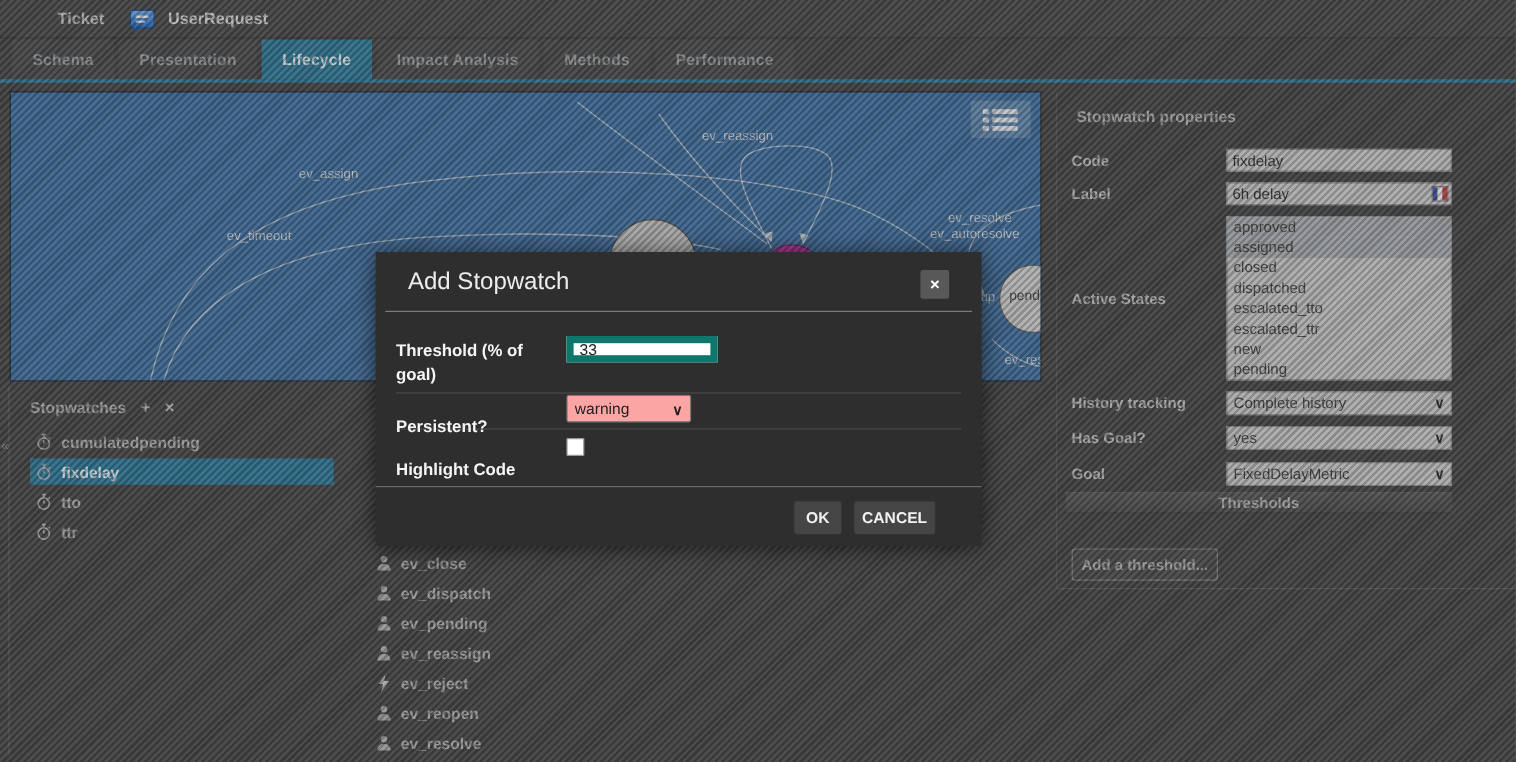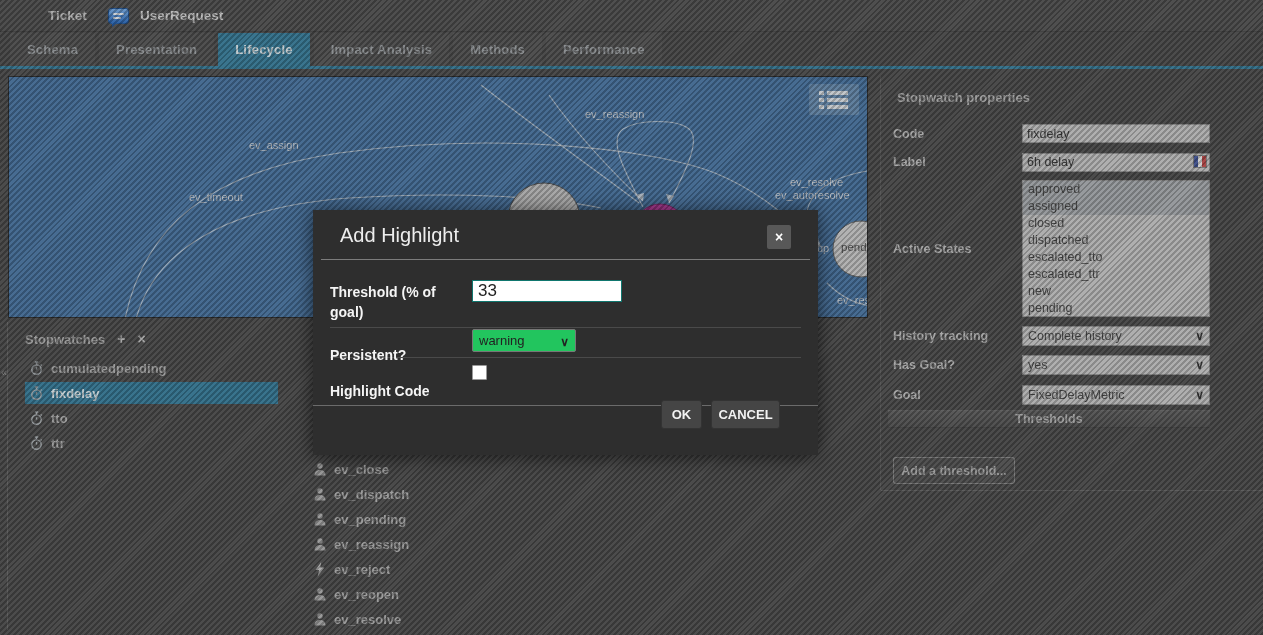--- a/index.html
+++ b/index.html
@@ -97,31 +97,31 @@
 
   
   .modal { position:absolute; left:313px; top:210px; width:505px; height:245px; z-index:100;
     background:#2e2e2e; box-shadow:0 2px 18px rgba(0,0,0,.6); }
   .m-title { position:absolute; left:27px; top:14px; font-size:20px; font-weight:normal; color:#ededed; }
   .m-close { position:absolute; right:27px; top:15px; width:24px; height:24px; background:#585858; border-radius:2px;
     color:#ffffff; font-weight:bold; font-size:14px; text-align:center; line-height:24px; cursor:default; }
   .m-sep1 { position:absolute; left:8px; top:49px; width:489px; height:1px; background:#7c7c7c; }
   .m-label { position:absolute; left:17px; width:138px; font-size:14px; font-weight:bold; color:#f5f5f5; line-height:1.45; }
   .ml-thresh { top:72px; } .ml-highlight { top:123px;margin-top:48px; } .ml-persistent { top:135px; }
-  .m-input { position:absolute; left:159px; top:70px; width:150px; height:22px; background:#ffffff;
-    border:1px solid #0f766e; font-family:"Liberation Sans",sans-serif; font-size:17px; color:#222; padding:0 5px; }
+  .m-input { position:absolute; left:159px; top:70px; width:126px; height:22px; background:#ffffff;
+    border:6px solid #0f766e; font-family:"Liberation Sans",sans-serif; font-size:13px; color:#222; padding:0 5px; }
   .m-sep2 { position:absolute; left:17px; top:117px; width:471px; height:1px; background:#4a4a4a; }
-  .m-select { position:absolute; left:159px; top:119px; width:104px; height:23px; background:#22c55e;
+  .m-select { position:absolute; left:159px; top:119px; width:104px; height:23px; background:#fca5a5;
     border:1px solid #777777; border-radius:2px; font-size:13px; color:#222; line-height:22px; padding-left:6px; }
   .m-select .chev { color:#222; top:1px; right:6px; }
   .m-sep3 { position:absolute; left:17px; top:147px; width:471px; height:1px; background:#4a4a4a; }
   .m-check { position:absolute; left:159px; top:155px; width:15px; height:15px; background:#ffffff;
     border:1px solid #999999; border-radius:1px; }
   .m-sep4 { position:absolute; left:0; top:195px; width:505px; height:1px; background:#6b6b6b; }
-  .m-btn { position:absolute; top:190px; height:29px; background:#454545; border:1px solid #333333;
+  .m-btn { position:absolute; top:207px; height:29px; background:#454545; border:1px solid #333333;
     border-radius:3px; color:#f2f2f2; font-weight:bold; font-size:13px; text-align:center; line-height:27px; cursor:default; }
   .m-ok { left:348px; width:41px; }
   .m-cancel { left:398px; width:69px; }
 </style>
 </head>
 <body>
 
 <div class="titlebar">
   <span class="ticket-label">Ticket</span>
   <span class="obj-icon">
@@ -416,21 +416,21 @@
   <span>FixedDelayMetric</span>
   <span class="chev">∨</span>
 </div>
 
 <div class="thresholds-bar">Thresholds</div>
 <div class="add-threshold">Add a threshold...</div>
 
 <div class="overlay"></div>
 
 <div class="modal">
-  <div class="m-title">Add Highlight</div>
+  <div class="m-title">Add Stopwatch</div>
   <div class="m-close">×</div>
   <div class="m-sep1"></div>
 
   <div class="m-label ml-thresh">Threshold (% of goal)</div>
   <input class="m-input" value="33" style="">
   <div class="m-sep2"></div>
 
   <div class="m-label ml-highlight">Highlight Code</div>
   <div class="m-select">
     <span>warning</span>

